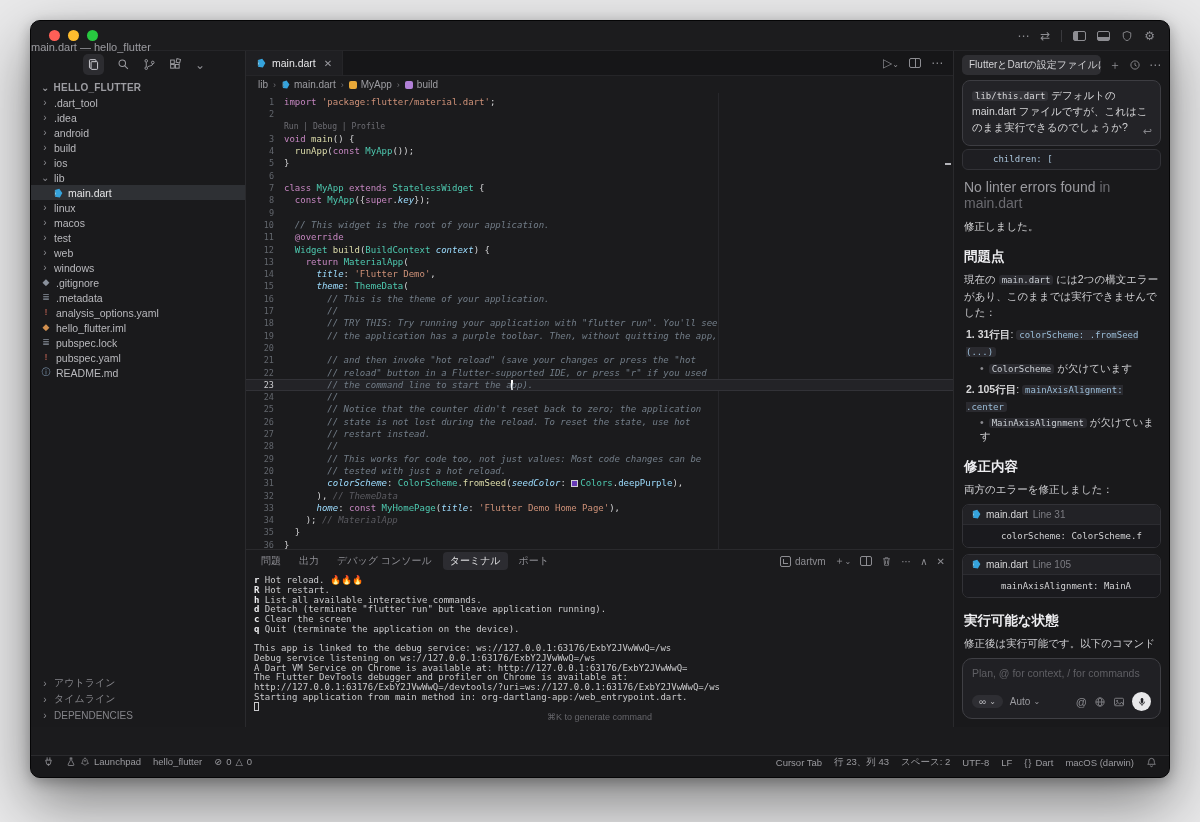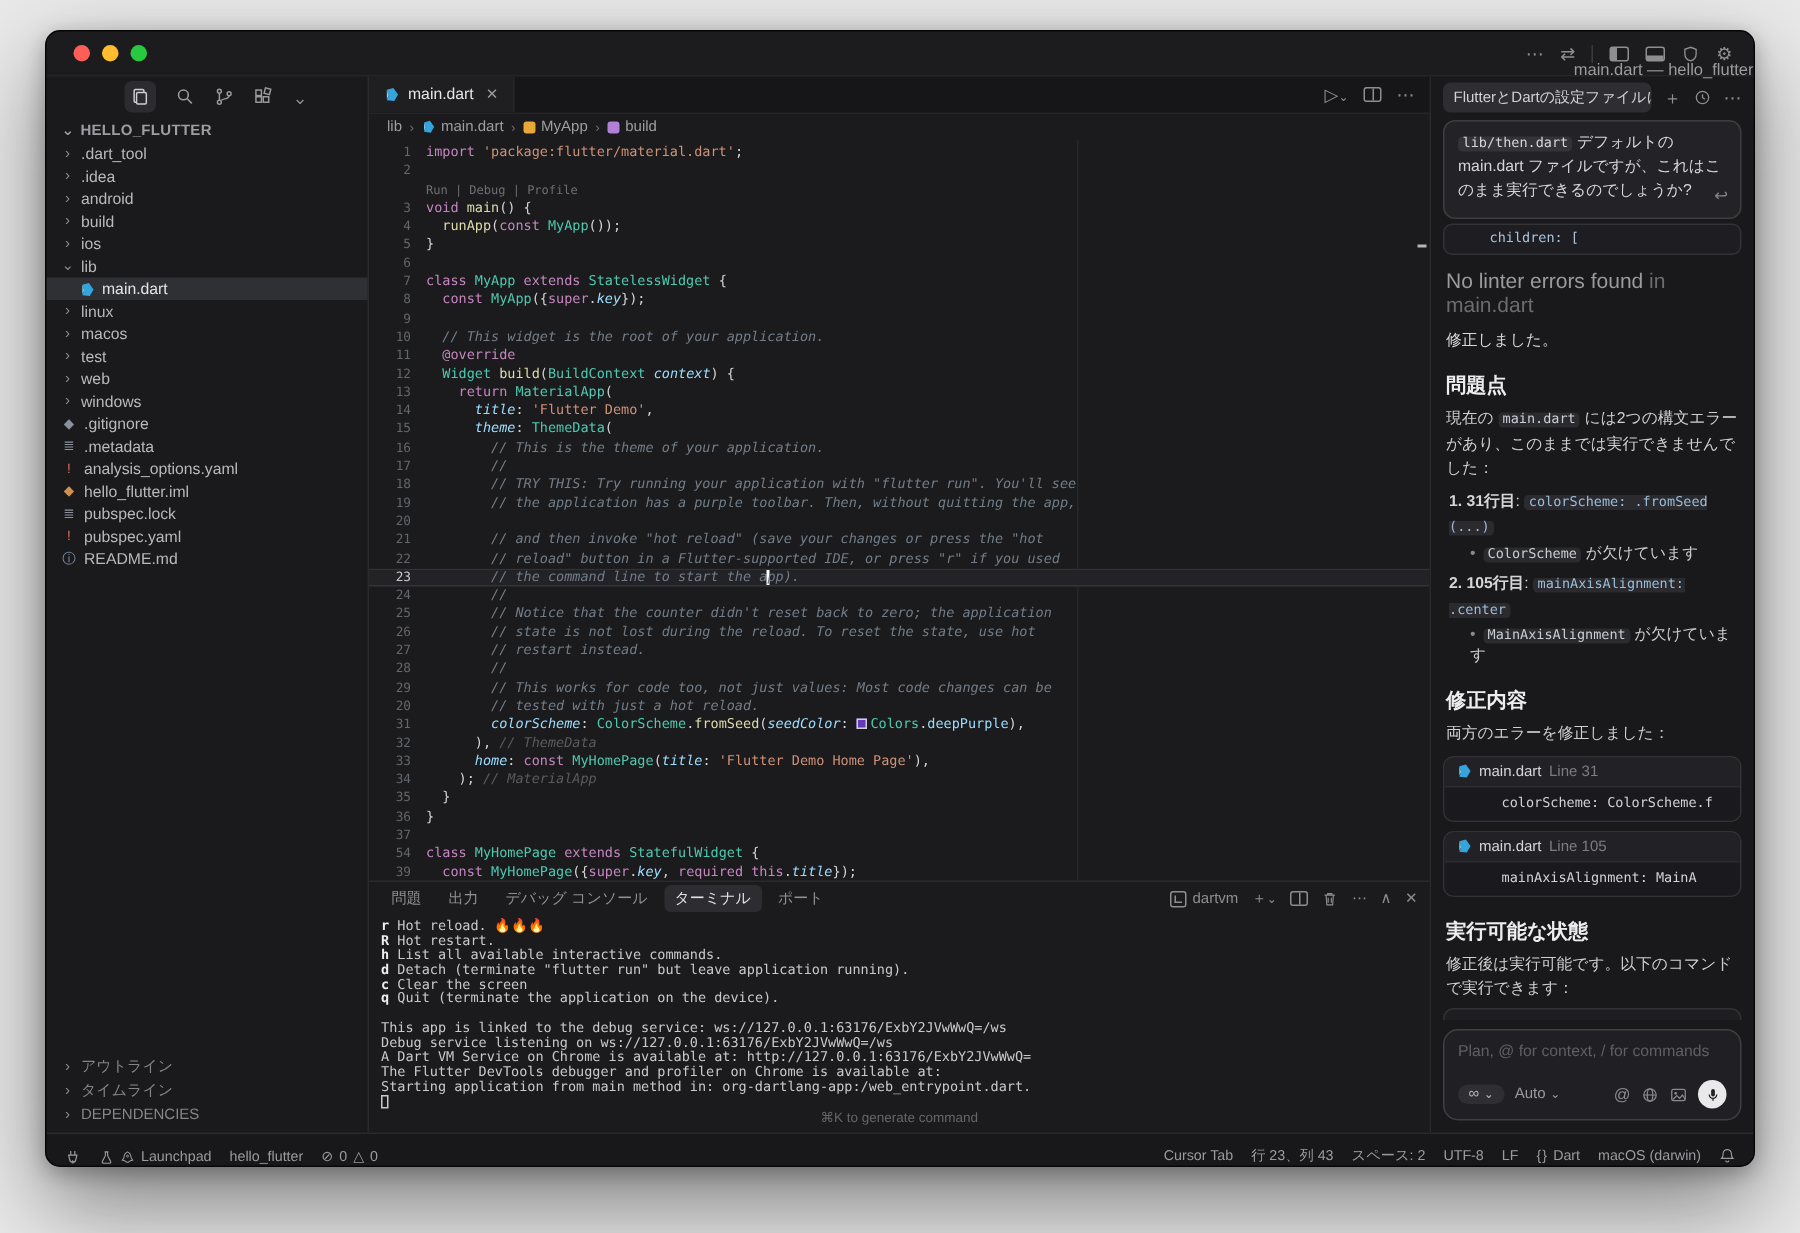--- a/index.html
+++ b/index.html
@@ -10,21 +10,21 @@
     background:#1b1b1d; border-radius:10px; overflow:hidden;
     box-shadow:0 25px 60px rgba(0,0,0,.45), 0 4px 14px rgba(0,0,0,.28);
     border:1px solid #050506; display:flex; flex-direction:column; }
 
   
   .titlebar { height:30px; flex:0 0 30px; display:flex; align-items:center; position:relative;
     border-bottom:1px solid #252528; background:#1c1c1e; }
   .lights { display:flex; gap:8px; margin-left:18px; }
   .light { width:11px; height:11px; border-radius:50%; }
   .l-red{background:#ff5f57}.l-yel{background:#febc2e}.l-grn{background:#28c840}
-  .tb-title { position:absolute; left:0; right:0; text-align:right; font-size:11px; color:#9b9ba0; pointer-events:none;margin-top:22px; }
+  .tb-title { position:absolute; left:0; right:0; text-align:left; font-size:11px; color:#9b9ba0; pointer-events:none;margin-top:22px; }
   .tb-right { margin-left:auto; display:flex; align-items:center; gap:11px; padding-right:14px; color:#8d8d92; }
   .tb-right .sep { width:1px; height:12px; background:#3a3a3e; }
   .gl { font-size:12px; line-height:1; color:#8d8d92; }
   .panelbox { width:13px; height:10px; border:1px solid #8d8d92; border-radius:2px; position:relative; }
   .panelbox.left::after { content:""; position:absolute; left:0; top:0; bottom:0; width:4px; background:#8d8d92; }
   .panelbox.bottom::after { content:""; position:absolute; left:0; right:0; bottom:0; height:3px; background:#8d8d92; }
 
   .main { flex:1; display:flex; min-height:0; }
 
   
@@ -127,21 +127,21 @@
   .input-card { flex:0 0 auto; margin:6px 8px 8px; border:1px solid #3f3f44; border-radius:10px; background:#202024; padding:8px 9px 7px; }
   .ph { font-size:10.5px; color:#5f5f64; }
   .input-row { display:flex; align-items:center; gap:7px; margin-top:13px; }
   .pill { display:flex; align-items:center; gap:3px; background:#2e2e33; border-radius:10px; padding:1px 7px; color:#b8b8bc; font-size:10px; }
   .mode { color:#9a9a9f; font-size:10px; display:flex; align-items:center; gap:3px; }
   .in-icons { margin-left:auto; display:flex; align-items:center; gap:7px; color:#8a8a8f; }
   .mic { width:19px; height:19px; border-radius:50%; background:#e9e9eb; display:flex; align-items:center; justify-content:center; }
 
   
   .statusbar { height:22px; flex:0 0 22px; border-top:1px solid #2a2a2d; background:#18181a;
-    display:flex; align-items:flex-end; font-size:9.5px; color:#9a9a9f; padding:0 12px; }
+    display:flex; align-items:flex-start; font-size:9.5px; color:#9a9a9f; padding:0 12px;margin-top:28px; }
   .st-left { display:flex; align-items:center; gap:12px; }
   .st-right { margin-left:auto; display:flex; align-items:center; gap:12px; }
   .st-item { display:flex; align-items:center; gap:4px; }
   svg.ico { display:block; }
 </style>
 </head>
 <body>
 
 <div class="window">
 
@@ -538,20 +538,21 @@
             <div class="trow"><span class="tk-b">R</span><span class="tk-n"> Hot restart.</span></div>
             <div class="trow"><span class="tk-b">h</span><span class="tk-n"> List all available interactive commands.</span></div>
             <div class="trow"><span class="tk-b">d</span><span class="tk-n"> Detach (terminate "flutter run" but leave application running).</span></div>
             <div class="trow"><span class="tk-b">c</span><span class="tk-n"> Clear the screen</span></div>
             <div class="trow"><span class="tk-b">q</span><span class="tk-n"> Quit (terminate the application on the device).</span></div>
             <div class="trow">&nbsp;</div>
             <div class="trow"><span class="tk-n">This app is linked to the debug service: ws://127.0.0.1:63176/ExbY2JVwWwQ=/ws</span></div>
             <div class="trow"><span class="tk-n">Debug service listening on ws://127.0.0.1:63176/ExbY2JVwWwQ=/ws</span></div>
             <div class="trow"><span class="tk-n">A Dart VM Service on Chrome is available at: http://127.0.0.1:63176/ExbY2JVwWwQ=</span></div>
             <div class="trow"><span class="tk-n">The Flutter DevTools debugger and profiler on Chrome is available at:</span></div>
+            <div class="trow"><span class="tk-n">http://127.0.0.1:63176/ExbY2JVwWwQ=/devtools/?uri=ws://127.0.0.1:63176/ExbY2JVwWwQ=/ws</span></div>
             <div class="trow"><span class="tk-n">Starting application from main method in: org-dartlang-app:/web_entrypoint.dart.</span></div>
             <div class="trow"><span class="tcaret"></span></div>
           </div>
         <div class="term-hint">⌘K to generate command</div>
       </div>
     </div>
 
     <div class="chat">
       <div class="chat-header">
         <span class="chat-title">FlutterとDartの設定ファイルについ</span>
@@ -560,21 +561,21 @@
           <svg class="ico" width="12" height="12" viewBox="0 0 16 16">
               <circle cx="8" cy="8" r="5.5" fill="none" stroke="#8d8d92" stroke-width="1.2"></circle>
               <path d="M8 5v3.2l2.2 1.3" fill="none" stroke="#8d8d92" stroke-width="1.2"></path>
             </svg>
           <span class="gl">⋯</span>
         </span>
       </div>
 
       <div class="chat-scroll">
         <div class="user-card">
-          <span class="file-chip">lib/then.dart</span><span> デフォルトの main.dart ファイルですが、これはこのまま実行できるのでしょうか?</span>
+          <span class="file-chip">lib/this.dart</span><span> デフォルトの main.dart ファイルですが、これはこのまま実行できるのでしょうか?</span>
           <span class="undo">↩</span>
         </div>
 
         <div class="snippet-card"><span>children: [</span></div>
 
         <div class="linter"><span>No linter errors found</span><span class="sfx"> in main.dart</span></div>
         <div class="plain">修正しました。</div>
 
         <div class="chat-h">問題点</div>
         <div class="chat-p"><span>現在の </span><span class="ic">main.dart</span><span> には2つの構文エラーがあり、このままでは実行できませんでした：</span></div>

